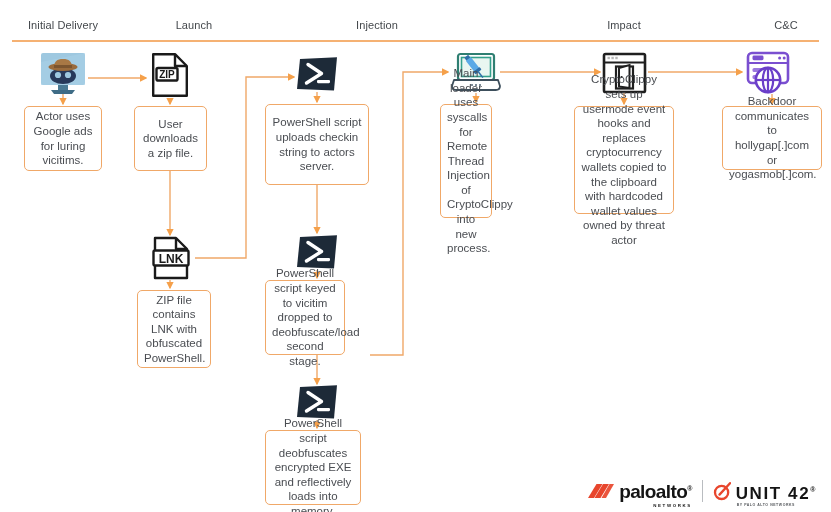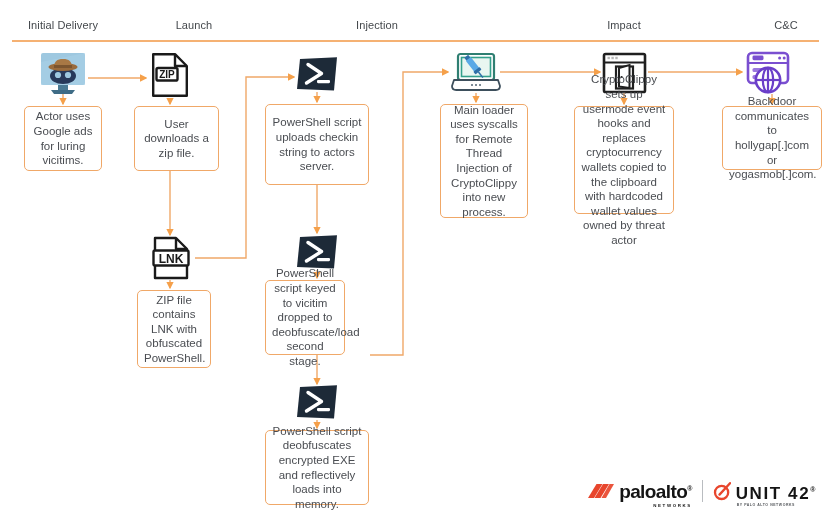--- a/index.html
+++ b/index.html
@@ -289,41 +289,41 @@
       <ellipse cx="24" cy="30" rx="5.2" ry="12.2" fill="none" stroke="#6b3fc9" stroke-width="2.2"></ellipse>
       <line x1="11.9" y1="30" x2="36.1" y2="30" stroke="#6b3fc9" stroke-width="2.2"></line>
       <line x1="24" y1="17.8" x2="24" y2="42.2" stroke="#6b3fc9" stroke-width="2.2"></line>
     </svg>
   </div>
 
   <div class="node-box" style="left:24px;  top:106px; width:78px;  height:65px;">
     <span>Actor uses Google ads for luring vicitims.</span>
   </div>
 
-  <div class="node-box" style="left:134px; top:106px; width:85px;  height:65px;">
+  <div class="node-box" style="left:134px; top:106px; width:73px;  height:65px;">
     <span>User downloads a zip file.</span>
   </div>
 
   <div class="node-box" style="left:137px; top:290px; width:74px;  height:78px;">
     <span>ZIP file contains LNK with obfuscated PowerShell.</span>
   </div>
 
   <div class="node-box" style="left:265px; top:104px; width:104px; height:81px;">
     <span>PowerShell script uploads checkin string to actors server.</span>
   </div>
 
   <div class="node-box" style="left:265px; top:280px; width:80px; height:75px;">
     <span>PowerShell script keyed to vicitim dropped to deobfuscate/load second stage.</span>
   </div>
 
-  <div class="node-box" style="left:265px; top:430px; width:104px; height:75px;">
+  <div class="node-box" style="left:265px; top:430px; width:96px; height:75px;">
     <span>PowerShell script deobfuscates encrypted EXE and reflectively loads into memory.</span>
   </div>
 
-  <div class="node-box" style="left:440px; top:104px; width:88px;  height:114px;">
+  <div class="node-box" style="left:440px; top:104px; width:52px;  height:114px;">
     <span>Main loader uses syscalls for Remote Thread Injection of CryptoClippy into new process.</span>
   </div>
 
   <div class="node-box" style="left:574px; top:106px; width:100px; height:108px;">
     <span>CryptoClippy sets up usermode event hooks and replaces cryptocurrency wallets copied to the clipboard with hardcoded wallet values owned by threat actor</span>
   </div>
 
   <div class="node-box" style="left:722px; top:106px; width:100px; height:64px;justify-content:center;">
     <span>Backdoor communicates to hollygap[.]com or yogasmob[.]com.</span>
   </div>

